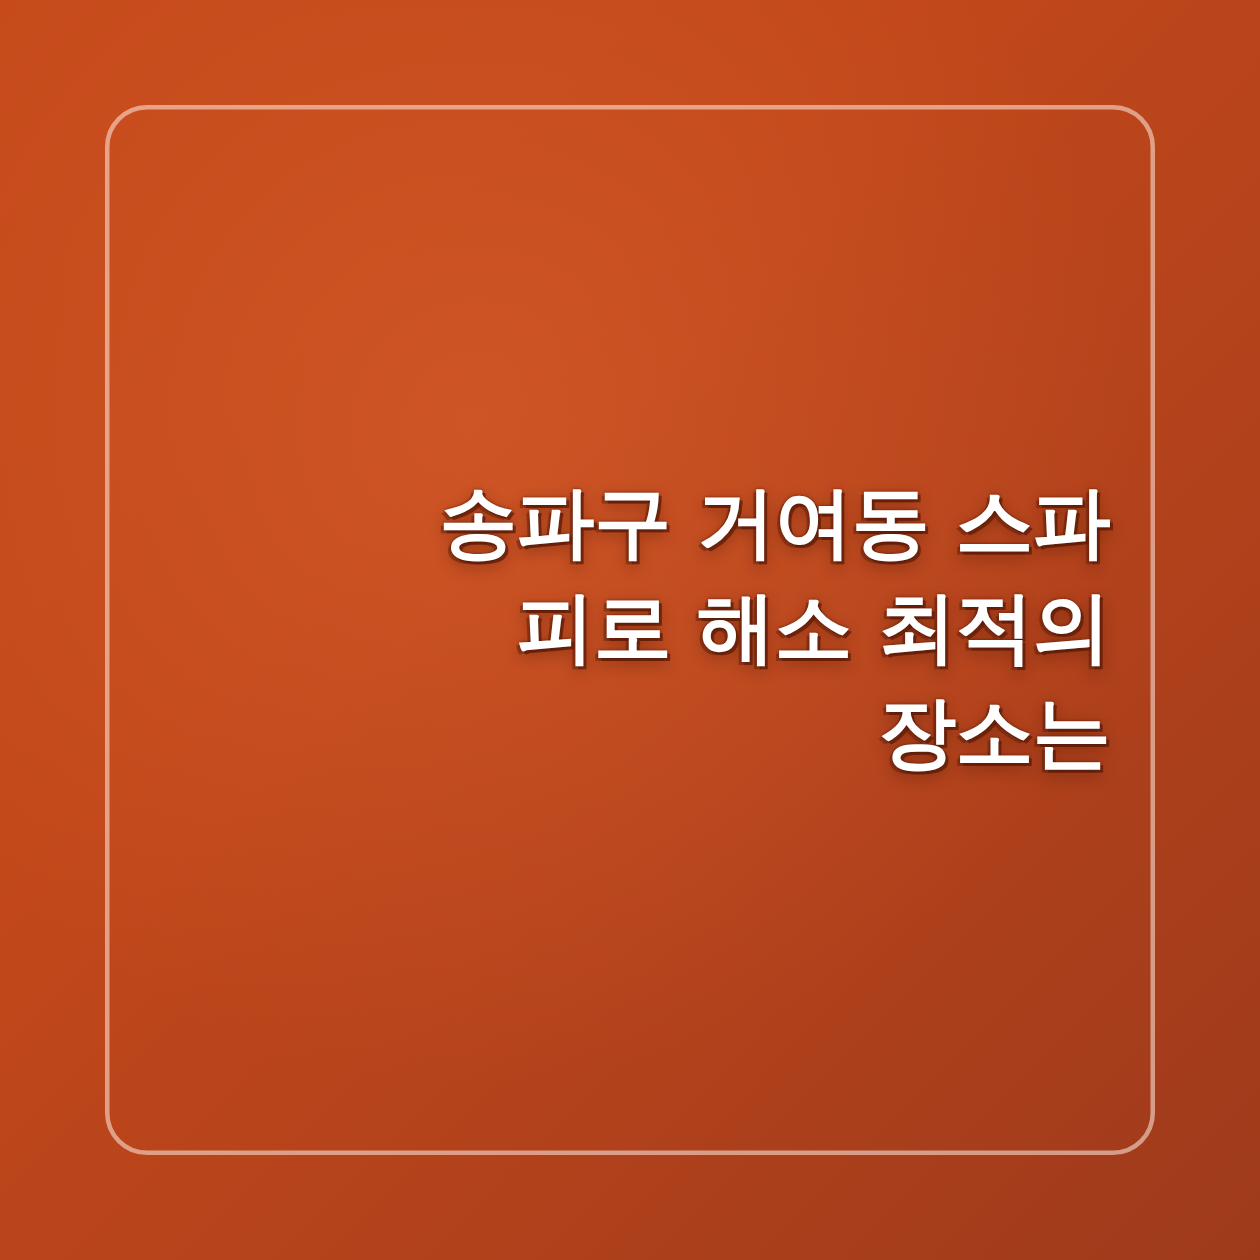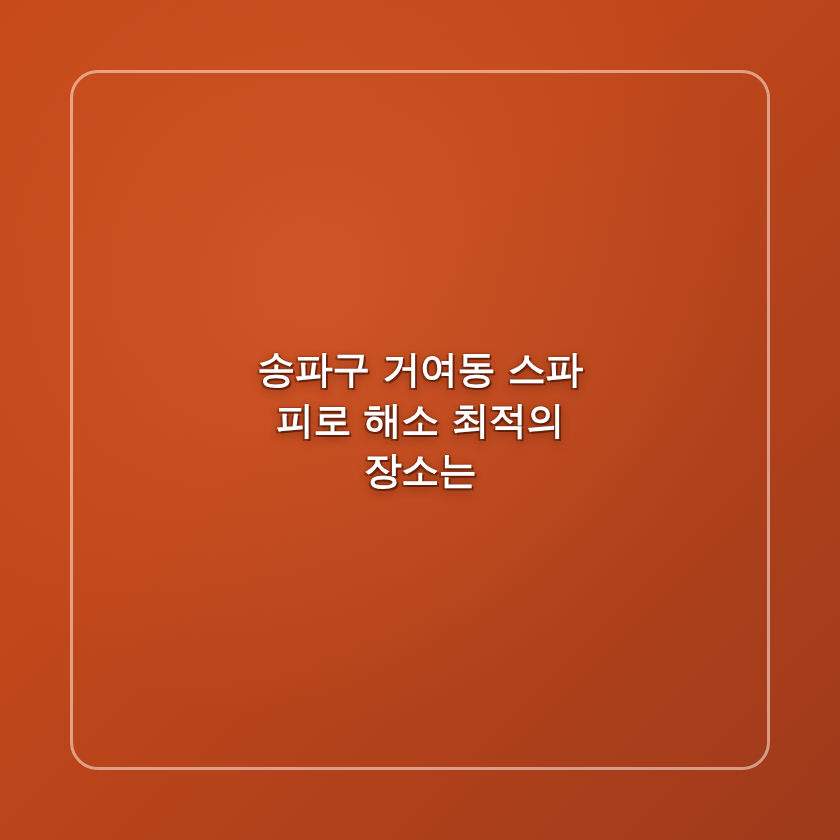--- a/index.html
+++ b/index.html
@@ -43,24 +43,24 @@
     top: 0;
     width: 840px;
     height: 840px;
     display: flex;
     align-items: center;
     justify-content: center;
     z-index: 3;
   }
   .title {
     width: 640px;
-    text-align: center;
+    text-align: right;
     color: #ffffff;
     font-family: "DejaVu Sans", "Liberation Sans", sans-serif;
-    font-size: 38px;
+    font-size: 52px;
     font-weight: bold;
     line-height: 1.34;
     letter-spacing: -0.5px;
     text-shadow:
       0 0 2px rgba(80,22,6,0.85),
       2px 2px 0 rgba(96,28,8,0.75),
       -2px 2px 0 rgba(96,28,8,0.45),
       0 4px 10px rgba(70,20,5,0.45);
     white-space: pre-line;
     margin: 0;

